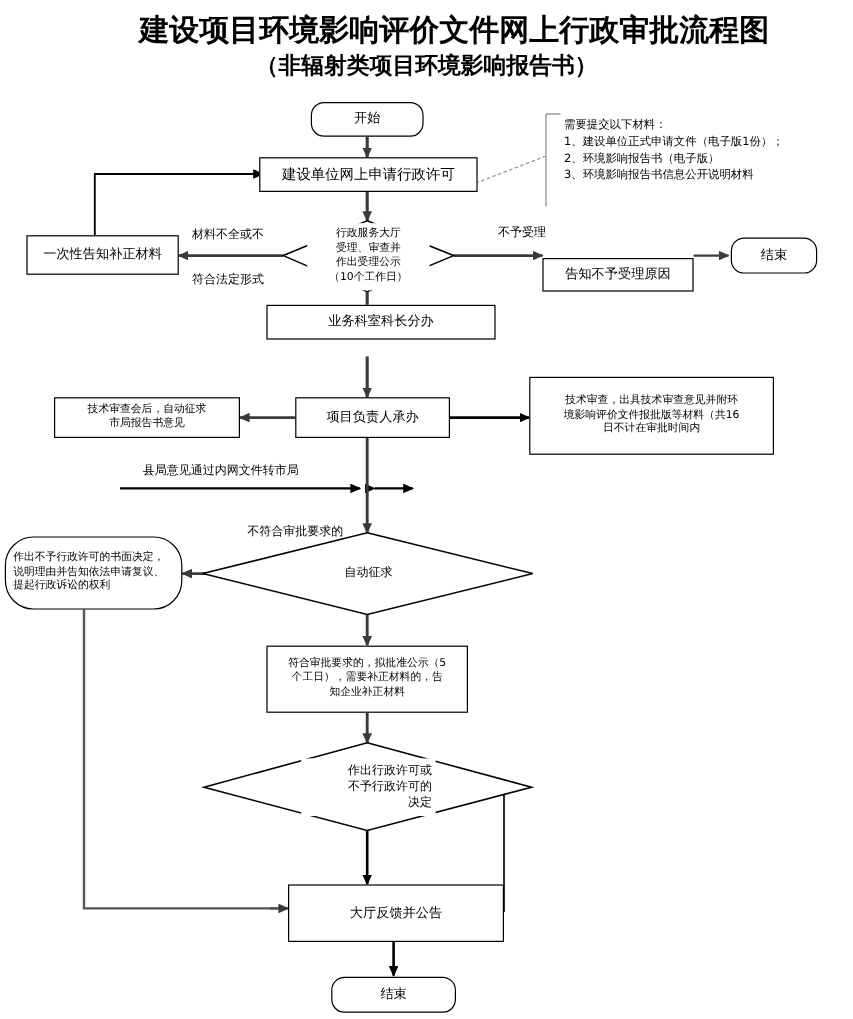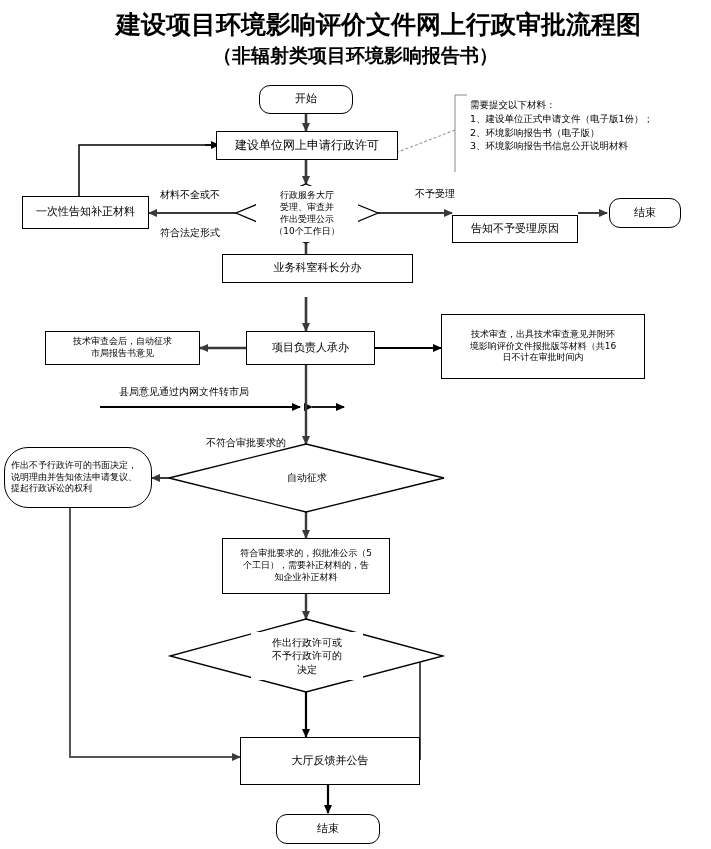--- a/index.html
+++ b/index.html
@@ -157,21 +157,21 @@
 提起行政诉讼的权利</span>
   </div>
 
   <div class="node rect fs9" style="left:222px;top:538px;width:168px;height:56px;">
     <span style="white-space:pre-line;">符合审批要求的，拟批准公示（5
 个工日），需要补正材料的，告
 知企业补正材料</span>
   </div>
 
   <div class="node fs10" style="left:251px;top:632px;width:112px;height:48px;border:none;line-height:1.35;">
-    <span style="white-space:pre-line;">作出行政许可或
+    <span style="white-space:pre-line;text-align:right;">作出行政许可或
 不予行政许可的
 决定</span>
   </div>
 
   <div class="node rect fs11" style="left:240px;top:737px;width:180px;height:48px;">
     <span>大厅反馈并公告</span>
   </div>
 
   <div class="node round fs11" style="left:276px;top:814px;width:104px;height:30px;">
     <span>结束</span>

